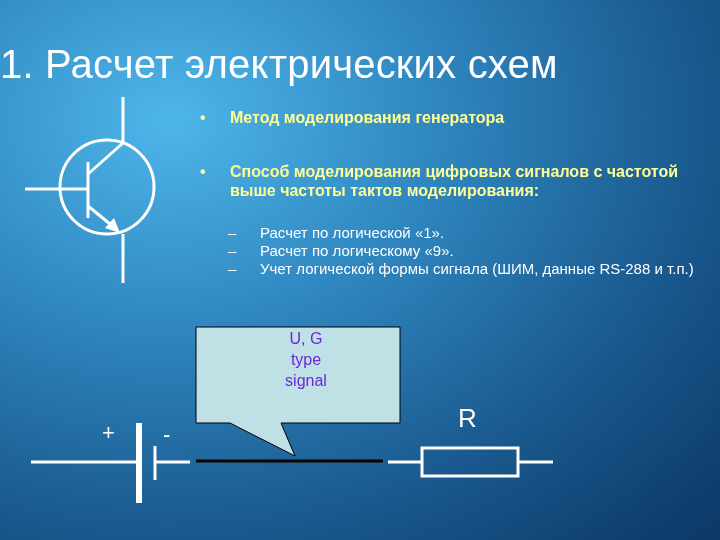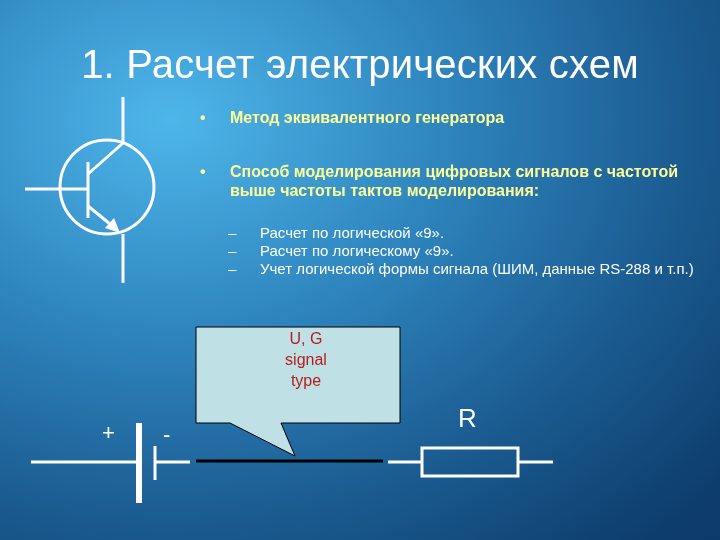--- a/index.html
+++ b/index.html
@@ -2,63 +2,63 @@
 <html><head>
 <meta charset="utf-8">
 <style>
   html, body { margin: 0; padding: 0; }
   body {
     width: 720px; height: 540px; overflow: hidden; position: relative;
     background: radial-gradient(ellipse 900px 700px at 170px 120px, #4eb6ea 0%, #2f86bf 30%, #1a5a8f 58%, #0d3d6d 80%, #0a3463 100%);
     font-family: "Liberation Sans", sans-serif;
   }
   .title {
-    position: absolute; left: 0; top: 42px; width: 720px; text-align: center;
+    position: absolute; left: 0; top: 42px; width: 720px; text-align: left;
     color: #ffffff; font-size: 40px; font-weight: normal; letter-spacing: 0.2px;
   }
   .bullets { position: absolute; left: 200px; top: 108px; width: 500px; }
   .b1 { position: absolute; top: 0; left: 0; }
   .b2 { position: absolute; top: 54px; left: 0; }
   .bullet-row { display: flex; color: #ffff99; font-weight: bold; font-size: 16px; line-height: 19px; }
   .bullet-dot { width: 30px; flex: none; }
   .bullet-text { width: 460px; }
   .subs { position: absolute; left: 228px; top: 224px; width: 480px; }
   .sub-row { display: flex; color: #ffffff; font-size: 15px; line-height: 18px; }
   .sub-dash { width: 32px; flex: none; }
   .sub-text { width: 450px; }
   svg.diagram { position: absolute; left: 0; top: 0; }
   .callout-text {
     position: absolute; left: 197px; top: 328px; width: 218px; text-align: center;
-    color: #b91c1c; font-size: 16px; line-height: 21px;
+    color: #6d28d9; font-size: 16px; line-height: 21px;
   }
   .callout-text div { height: 21px; }
   .r-label { position: absolute; left: 458px; top: 403px; color: #ffffff; font-size: 26px; }
   .plus { position: absolute; left: 102px; top: 420px; color: #ffffff; font-size: 22px; }
   .minus { position: absolute; left: 163px; top: 422px; color: #ffffff; font-size: 22px; }
 </style>
 </head>
 <body>
 
 <div class="title">1. Расчет электрических схем</div>
 
 <div class="bullets">
   <div class="bullet-row b1">
     <span class="bullet-dot">•</span>
-    <span class="bullet-text">Метод эквивалентного генератора</span>
+    <span class="bullet-text">Метод моделирования генератора</span>
   </div>
   <div class="bullet-row b2">
     <span class="bullet-dot">•</span>
     <span class="bullet-text">Способ моделирования цифровых сигналов с частотой выше частоты тактов моделирования:</span>
   </div>
 </div>
 
 <div class="subs">
   <div class="sub-row">
     <span class="sub-dash">–</span>
-    <span class="sub-text">Расчет по логической «9».</span>
+    <span class="sub-text">Расчет по логической «1».</span>
   </div>
   <div class="sub-row">
     <span class="sub-dash">–</span>
     <span class="sub-text">Расчет по логическому «9».</span>
   </div>
   <div class="sub-row">
     <span class="sub-dash">–</span>
     <span class="sub-text">Учет логической формы сигнала (ШИМ, данные RS-288 и т.п.)</span>
   </div>
 </div>
@@ -92,17 +92,17 @@
     <rect x="422" y="448" width="96" height="28"></rect>
     <line x1="518" y1="462" x2="553" y2="462"></line>
   </g>
 </svg>
 
 <div class="plus">+</div>
 <div class="minus">-</div>
 
 <div class="callout-text">
   <div>U, G</div>
+  <div>type</div>
   <div>signal</div>
-  <div>type</div>
 </div>
 
 <div class="r-label">R</div>
 
 </body></html>

